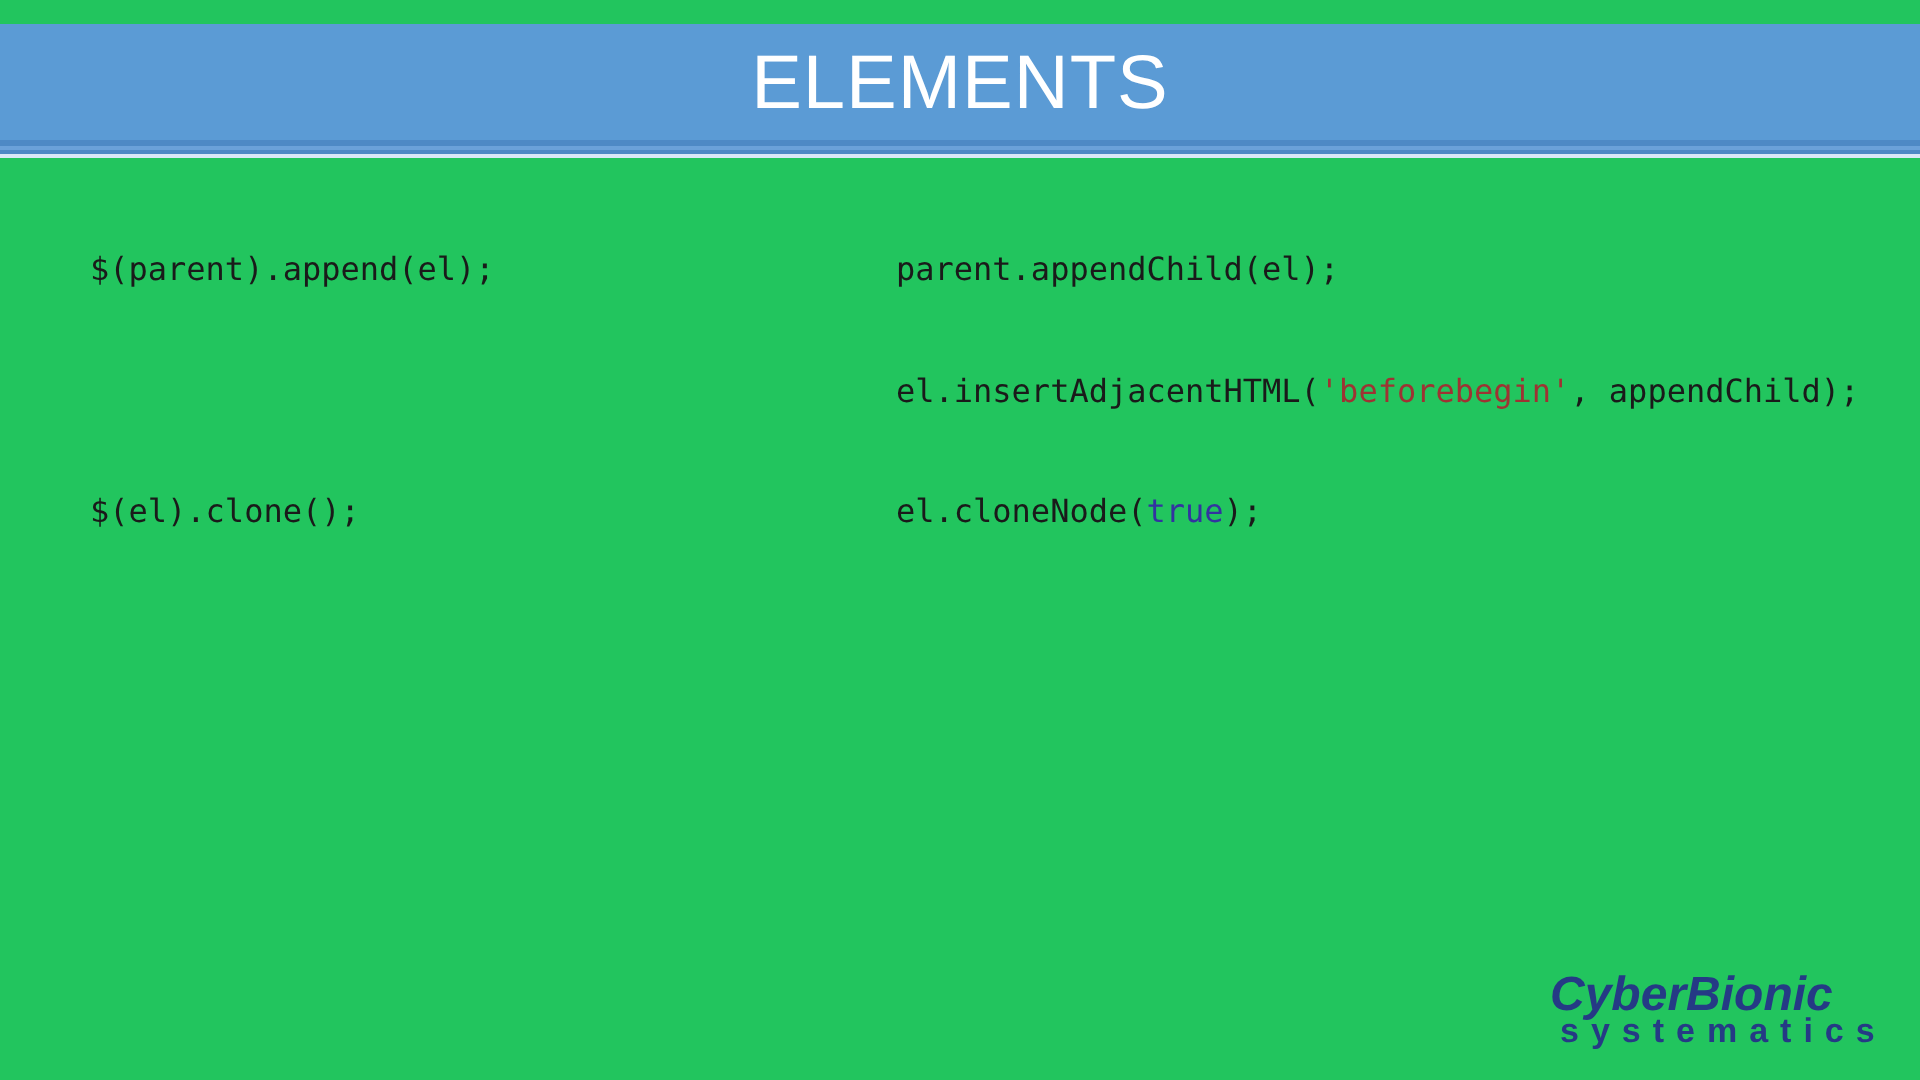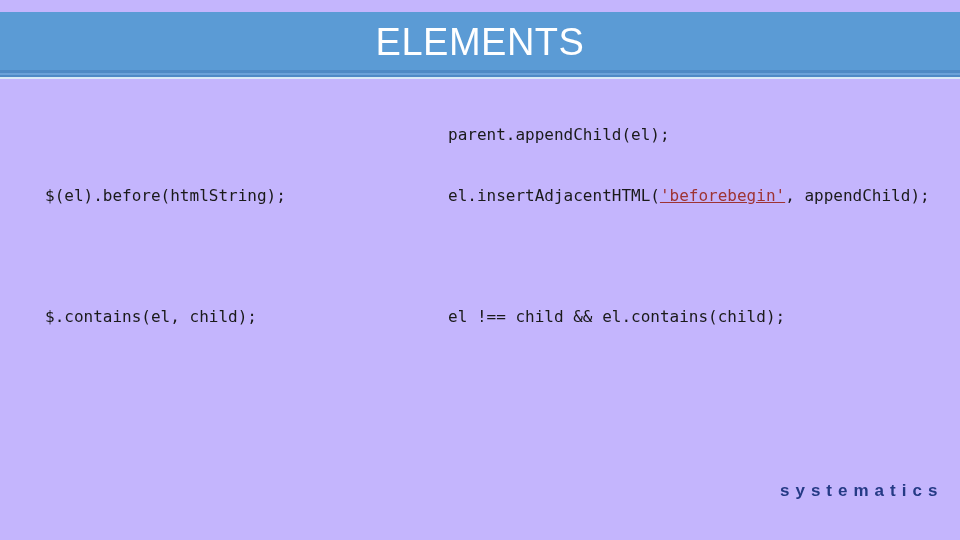--- a/index.html
+++ b/index.html
@@ -8,21 +8,21 @@
     width: 960px;
     height: 540px;
     background: #ffffff;
     overflow: hidden;
     font-family: "Liberation Sans", sans-serif;
   }
   .slide {
     position: relative;
     width: 960px;
     height: 540px;
-    background: #c4b5fd;
+    background: #22c55e;
   }
   
   .header-bar {
     position: absolute;
     top: 12px;
     left: 0;
     width: 960px;
     height: 67px;
     background: var(--bar-color, #5b9bd5);
     display: flex;
@@ -59,21 +59,21 @@
     position: absolute;
     top: 5px;
     font-family: "DejaVu Sans Mono", "Liberation Mono", monospace;
     font-size: 16px;
     line-height: 19px;
     color: var(--code-default, #1a1a1a);
     white-space: pre;
   }
   .cell-jquery  { left: 45px; }
   .cell-vanilla { left: 448px; }
-  .seg-string  { color: var(--code-string, #9e3333); text-decoration: underline; }
+  .seg-string  { color: var(--code-string, #9e3333); }
   .seg-keyword { color: var(--code-keyword, #3333a0); }
 
   
   .logo {
     position: absolute;
     top: 485px;
     left: 775px;
     width: 150px;
     text-align: left;
     color: var(--logo-navy, #253a85);
@@ -104,31 +104,30 @@
   <div class="header-bar">
     <h1 class="slide-title">ELEMENTS</h1>
     <div class="accent-line accent-1"></div>
     <div class="accent-line accent-2"></div>
     <div class="accent-line accent-3"></div>
     <div class="accent-line accent-4"></div>
   </div>
 
   <div class="code-table" id="code-table">
       <div class="code-row">
+        <div class="code-cell cell-jquery"><span class="seg-default">$(parent).append(el);</span></div>
         <div class="code-cell cell-vanilla"><span class="seg-default">parent.appendChild(el);</span></div>
       </div>
       <div class="code-row">
-        <div class="code-cell cell-jquery"><span class="seg-default">$(el).before(htmlString);</span></div>
         <div class="code-cell cell-vanilla"><span class="seg-default">el.insertAdjacentHTML(</span><span class="seg-string">'beforebegin'</span><span class="seg-default">, appendChild);</span></div>
       </div>
       <div class="code-row">
-      </div>
-      <div class="code-row">
-        <div class="code-cell cell-jquery"><span class="seg-default">$.contains(el, child);</span></div>
-        <div class="code-cell cell-vanilla"><span class="seg-default">el !== child &amp;&amp; el.contains(child);</span></div>
+        <div class="code-cell cell-jquery"><span class="seg-default">$(el).clone();</span></div>
+        <div class="code-cell cell-vanilla"><span class="seg-default">el.cloneNode(</span><span class="seg-keyword">true</span><span class="seg-default">);</span></div>
       </div>
     </div>
 
   <div class="logo">
+    <div class="logo-brand">CyberBionic</div>
     <div class="logo-sub">systematics</div>
   </div>
 
 </div>
 
 </body></html>

